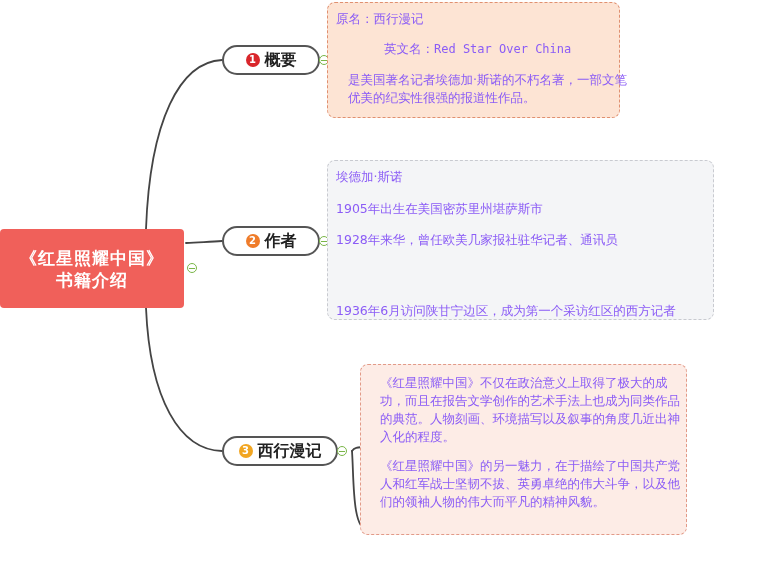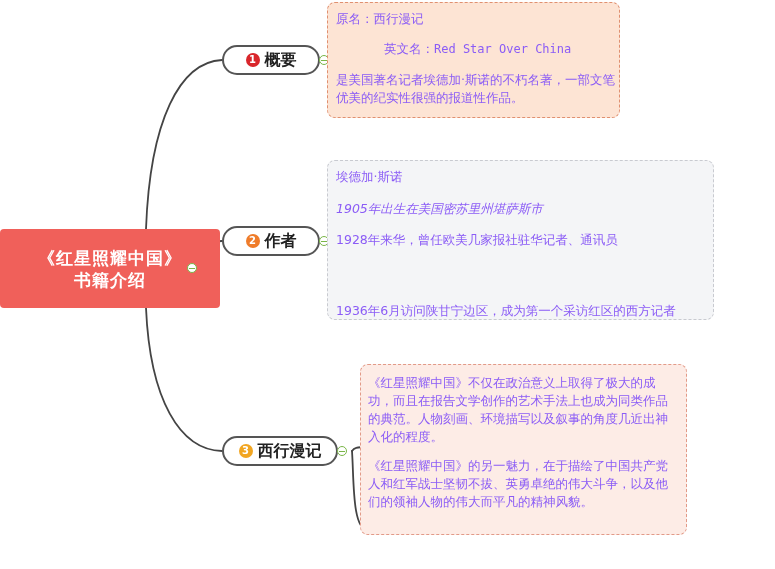--- a/index.html
+++ b/index.html
@@ -6,21 +6,21 @@
     body {
       width: 775px; height: 569px; position: relative; overflow: hidden;
       background: #ffffff;
       font-family: "DejaVu Sans", "Liberation Sans", sans-serif;
       color: #222;
     }
     .canvas { position: absolute; left: 0; top: 0; width: 775px; height: 569px; }
     svg.lines { position: absolute; left: 0; top: 0; width: 775px; height: 569px; pointer-events: none; }
 
     .root {
-      position: absolute; left: 0; top: 229px; width: 220px; height: 79px;
+      position: absolute; left: 0; top: 229px; width: 184px; height: 79px;
       background: #f0605a; border-radius: 4px;
       color: #fff; font-weight: bold; font-size: 17px; line-height: 22px;
       display: flex; flex-direction: column; align-items: center; justify-content: center;
       text-align: center; letter-spacing: 1px;
     }
 
     .branch {
       position: absolute; height: 30px;
       border: 2px solid #555; border-radius: 16px;
       background: #fff; box-sizing: border-box;
@@ -46,21 +46,21 @@
       border: 1.5px dashed; border-radius: 8px;
     }
     .d1 { left: 327px; top: 2px; width: 293px; height: 116px; background: #fde4d4; border-color: #e09070; }
     .d2 { left: 327px; top: 160px; width: 387px; height: 160px; background: #f4f5f7; border-color: #c8cad0; }
     .d3 { left: 360px; top: 364px; width: 327px; height: 171px; background: #fdece6; border-color: #e29a88; }
 
     .item {
       position: absolute; font-size: 12.5px; color: #8b5cf6; line-height: 18px;
       white-space: nowrap;
     }
-    .item.wrap { white-space: normal; }
+    .item.wrap { white-space: normal; margin-left: 12px; }
     .mono { font-family: "DejaVu Sans Mono", "Liberation Mono", monospace; font-size: 12px; }
   </style>
 </head>
 <body>
 
 <div class="canvas">
 
   <svg class="lines" viewBox="0 0 775 569">
     <g fill="none" stroke="#444" stroke-width="1.8" stroke-linecap="round">
 
@@ -104,21 +104,21 @@
   <div class="item wrap" style="left:336px; top:71px; width:282px;">是美国著名记者埃德加·斯诺的不朽名著，一部文笔优美的纪实性很强的报道性作品。</div>
 
   <div class="branch" style="left:222px; top:226px; width:98px;">
     <span class="badge" style="background:#ef7c2a;">2</span>
     <span>作者</span>
   </div>
   <div class="collapse" style="left:319px; top:236px;"></div>
 
   <div class="detail d2"></div>
   <div class="item" style="left:336px; top:168px;">埃德加·斯诺</div>
-  <div class="item" style="left:336px; top:200px;font-style:italic;">1905年出生在美国密苏里州堪萨斯市</div>
+  <div class="item" style="left:336px; top:200px;">1905年出生在美国密苏里州堪萨斯市</div>
   <div class="item" style="left:336px; top:231px;">1928年来华，曾任欧美几家报社驻华记者、通讯员</div>
   <div class="item" style="left:336px; top:302px;">1936年6月访问陕甘宁边区，成为第一个采访红区的西方记者</div>
 
   <div class="branch" style="left:222px; top:436px; width:116px;">
     <span class="badge" style="background:#f2a622;">3</span>
     <span>西行漫记</span>
   </div>
   <div class="collapse" style="left:337px; top:446px;"></div>
 
   <div class="detail d3"></div>

